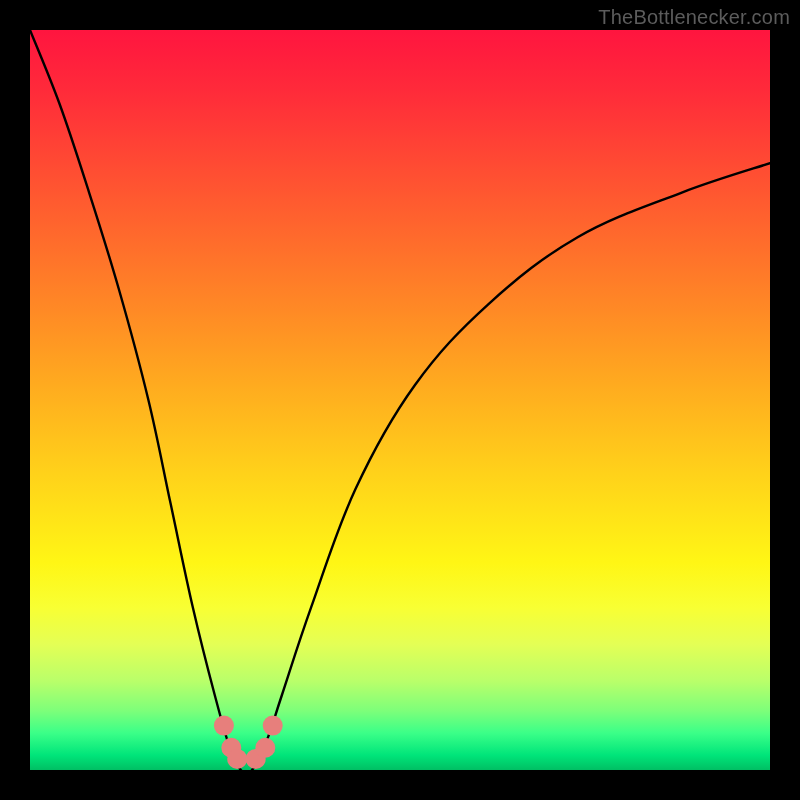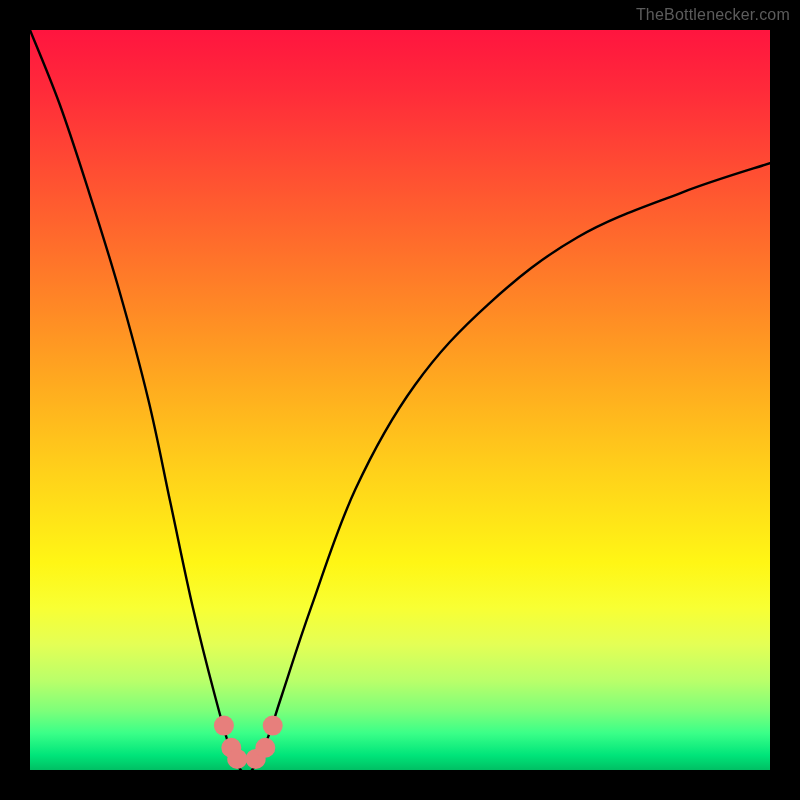--- a/index.html
+++ b/index.html
@@ -40,21 +40,21 @@
       #3bff88 95%,
       #00e57a 98%,
       #00bf63 100%
     );
   }
   .watermark {
     position: absolute;
     top: 6px;
     right: 10px;
     color: #5c5c5c;
-    font-size: 16px;
+    font-size: 20px;
     font-weight: 500;
     letter-spacing: 0.2px;
     user-select: none;
     margin-left: 16px;
   }
   svg.curve {
     position: absolute;
     left: 0; top: 0;
     width: 740px; height: 740px;
   }

